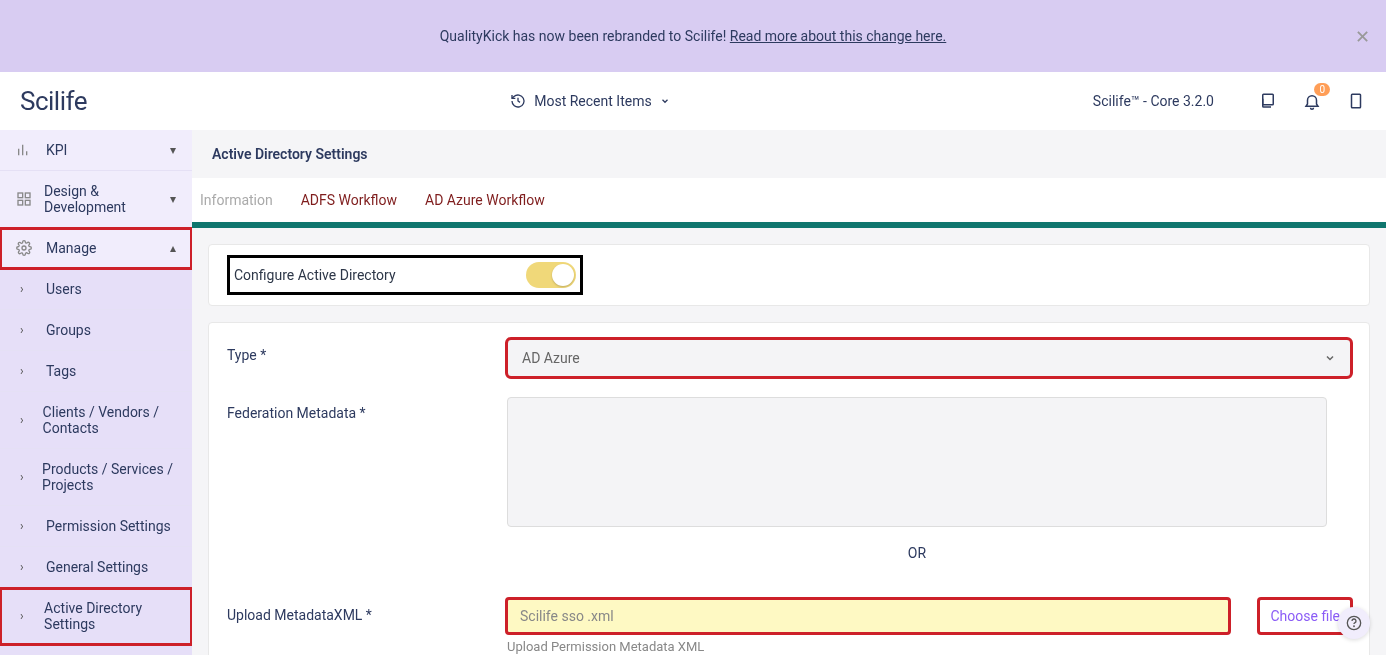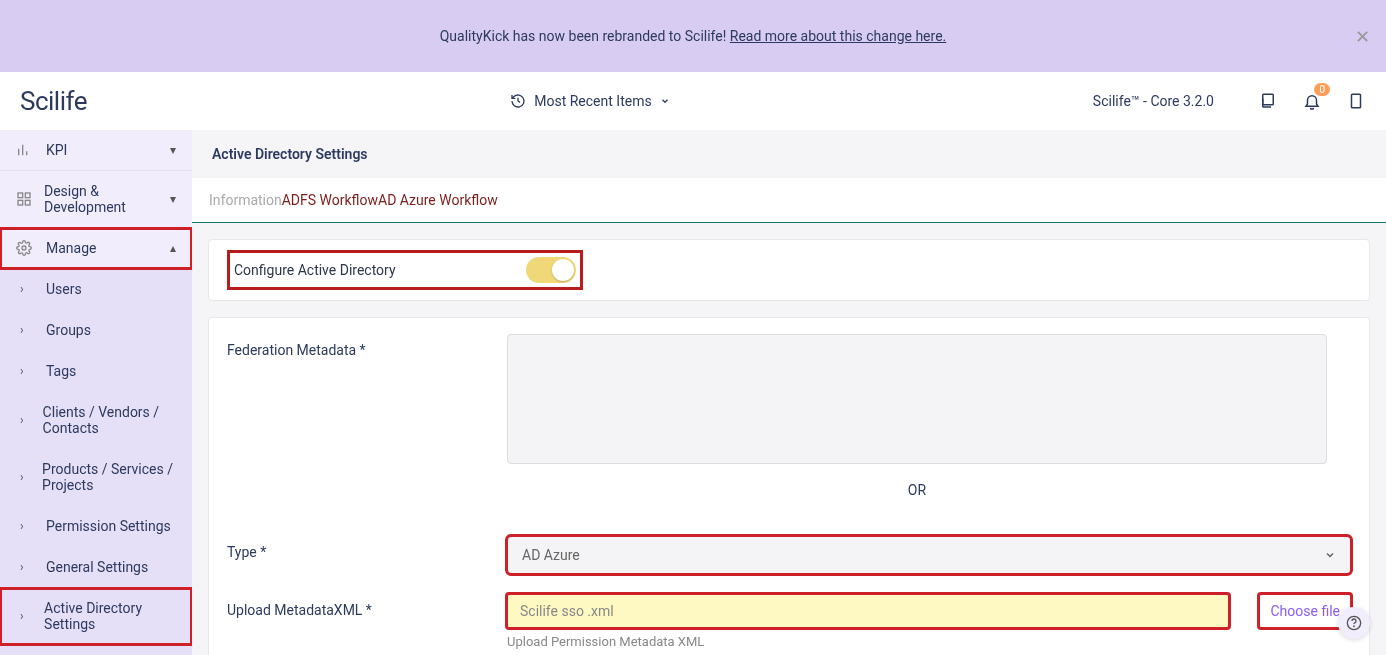--- a/index.html
+++ b/index.html
@@ -21,26 +21,26 @@
 .sidebar { width: 192px; background: #f1edfc; min-height: 560px; }
 .side-item { display: flex; align-items: center; gap: 12px; padding: 12px 16px; color: #2d3a5f; border-bottom: 1px solid #e5e0f5; cursor: pointer; }
 .side-item.sub { padding-left: 20px; background: #e6dff8; }
 .side-item .caret { margin-left: auto; font-size: 12px; color:#555; }
 .side-item .arrow { font-size: 12px; color: #555; width:14px;}
 .side-item.highlighted { outline: 3px solid #cd2029; outline-offset: -2px; }
 .side-ico { width: 18px; text-align:center; color:#888;}
 
 .main { flex: 1; background: #f5f5f7; }
 .page-title { padding: 16px 20px; font-weight: 600; color: #2d3a5f; }
-.tabs { display:flex; padding: 0 17px; background:#fff; border-bottom:1px solid #0f766e;}
+.tabs { display:flex; gap:28px; padding: 0 8px; background:#fff; border-bottom:6px solid #0f766e;}
 .tab { padding: 14px 0; color:#7f1d1d; cursor:pointer; }
 .tab.active { color:#aaa; }
 
 .panel { margin: 16px; background:#fff; border:1px solid #e8e8e8; border-radius:4px; padding:16px 18px; }
-.highlight-box { border:3px solid #b91c1c; padding:4px; display:inline-block;}
+.highlight-box { border:3px solid #000000; padding:4px; display:inline-block;}
 .row { display:flex; align-items:flex-start; margin-bottom:20px; }
 .label { width:280px; color:#2d3a5f; padding-top:8px;}
 .field { flex:1; }
 
 .toggle { width:50px; height:26px; background:#f0d879; border-radius:20px; position:relative; display:inline-block; vertical-align:middle;}
 .toggle::after { content:''; width:22px; height:22px; background:#fff; border-radius:50%; position:absolute; top:2px; right:2px; box-shadow:0 1px 2px rgba(0,0,0,0.2);}
 .toggle-row { display:flex; align-items:center; gap:130px;}
 
 .select-box { background:#f4f4f6; border:1px solid #ddd; border-radius:4px; padding:10px 14px; display:flex; justify-content:space-between; align-items:center; color:#666; width:100%;}
 .select-box.hl { outline:3px solid #cd2029; outline-offset:-1px;}
@@ -196,42 +196,42 @@
       <span class="highlight-box">
         <span class="toggle-row">
           <span>Configure Active Directory</span>
           <span class="toggle"></span>
         </span>
       </span>
     </div>
 
     <div class="panel">
       <div class="row">
-        <div class="label">Federation Metadata *</div>
-        <div class="field">
-          <div class="textarea"></div>
-          <div class="or">OR</div>
-        </div>
-      </div>
-
-      <div class="row">
         <div class="label">Type *</div>
         <div class="field">
           <div class="select-box hl">
             <span>AD Azure</span>
             <span>
               <svg width="12" height="12" viewBox="0 0 24 24" fill="none" stroke="#666" stroke-width="3">
                   <polyline points="6 9 12 15 18 9"></polyline>
                 </svg>
             </span>
           </div>
         </div>
       </div>
 
       <div class="row">
+        <div class="label">Federation Metadata *</div>
+        <div class="field">
+          <div class="textarea"></div>
+          <div class="or">OR</div>
+        </div>
+      </div>
+
+      <div class="row">
         <div class="label">Upload MetadataXML *</div>
         <div class="field">
           <div class="file-row">
             <div class="file-name hl">Scilife sso .xml</div>
             <div class="file-btn hl">Choose file</div>
           </div>
           <div class="hint">Upload Permission Metadata XML</div>
         </div>
       </div>
 

